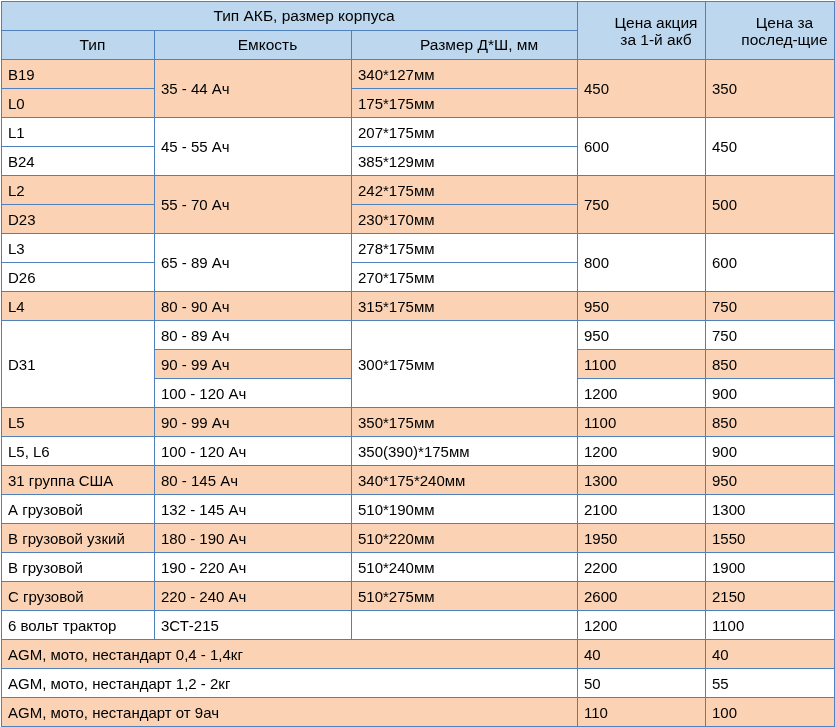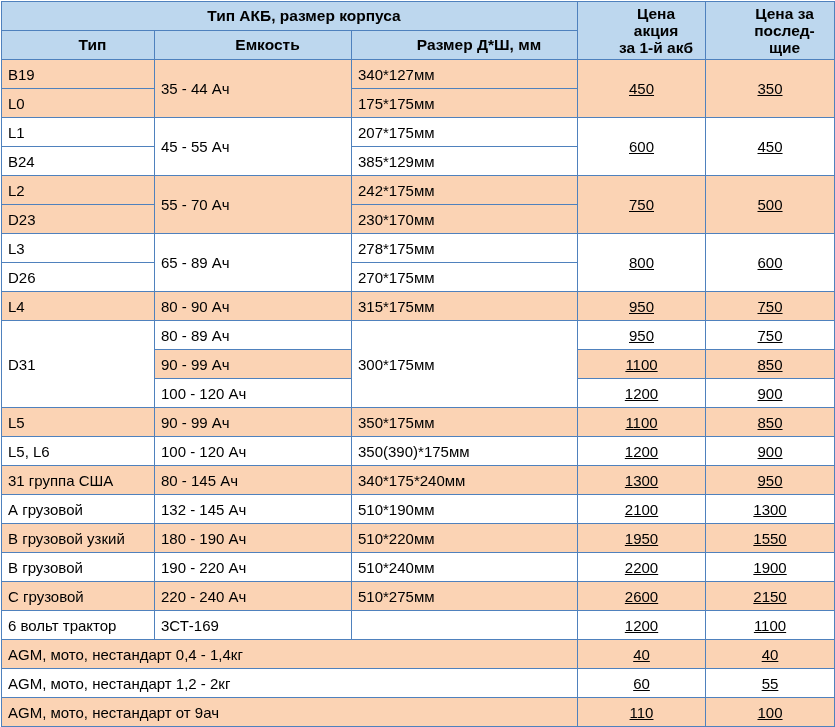--- a/index.html
+++ b/index.html
@@ -24,28 +24,28 @@
     padding:0 6px;
     font-size:15px;
     color:#000000;
     height:29px;
     box-sizing:border-box;
     overflow:hidden;
     white-space:nowrap;
   }
   .hdr{
     background:#bdd7ee;
-    font-weight:bold;
+    font-weight:normal;
     text-align:center;
     font-size:15.5px;
     padding-left:35px;
   }
   .peach{background:#fbd3b4;}
   .white{background:#ffffff;}
-  .ctr{text-align:center;text-decoration:underline;}
+  .ctr{text-align:left;}
   .lft{text-align:left;}
   .h2line{line-height:17px;white-space:normal;}
 </style>
 </head>
 <body>
 
 <div id="sheet">
   <table>
     <colgroup>
       <col class="c0">
@@ -197,34 +197,34 @@
       <tr>
         <td class="peach lft">С грузовой</td>
         <td class="peach lft">220 - 240 Ач</td>
         <td class="peach lft">510*275мм</td>
         <td class="peach ctr">2600</td>
         <td class="peach ctr">2150</td>
       </tr>
 
       <tr>
         <td class="white lft">6 вольт трактор</td>
-        <td class="white lft">3СТ-169</td>
+        <td class="white lft">3СТ-215</td>
         <td class="white lft"></td>
         <td class="white ctr">1200</td>
         <td class="white ctr">1100</td>
       </tr>
 
       <tr>
         <td class="peach lft" colspan="3">AGM, мото, нестандарт 0,4 - 1,4кг</td>
         <td class="peach ctr">40</td>
         <td class="peach ctr">40</td>
       </tr>
       <tr>
         <td class="white lft" colspan="3">AGM, мото, нестандарт 1,2 - 2кг</td>
-        <td class="white ctr">60</td>
+        <td class="white ctr">50</td>
         <td class="white ctr">55</td>
       </tr>
       <tr>
         <td class="peach lft" colspan="3">AGM, мото, нестандарт от 9ач</td>
         <td class="peach ctr">110</td>
         <td class="peach ctr">100</td>
       </tr>
     </tbody>
   </table>
 </div>

